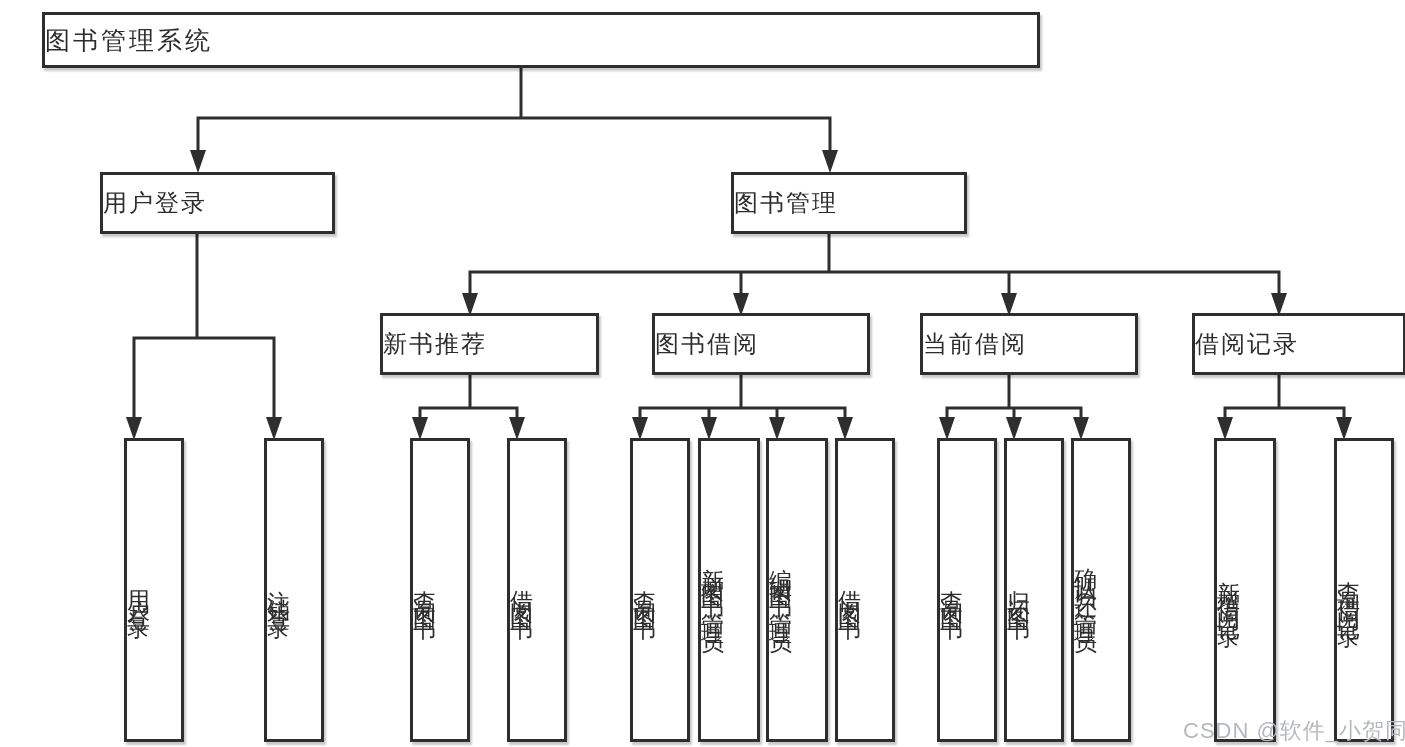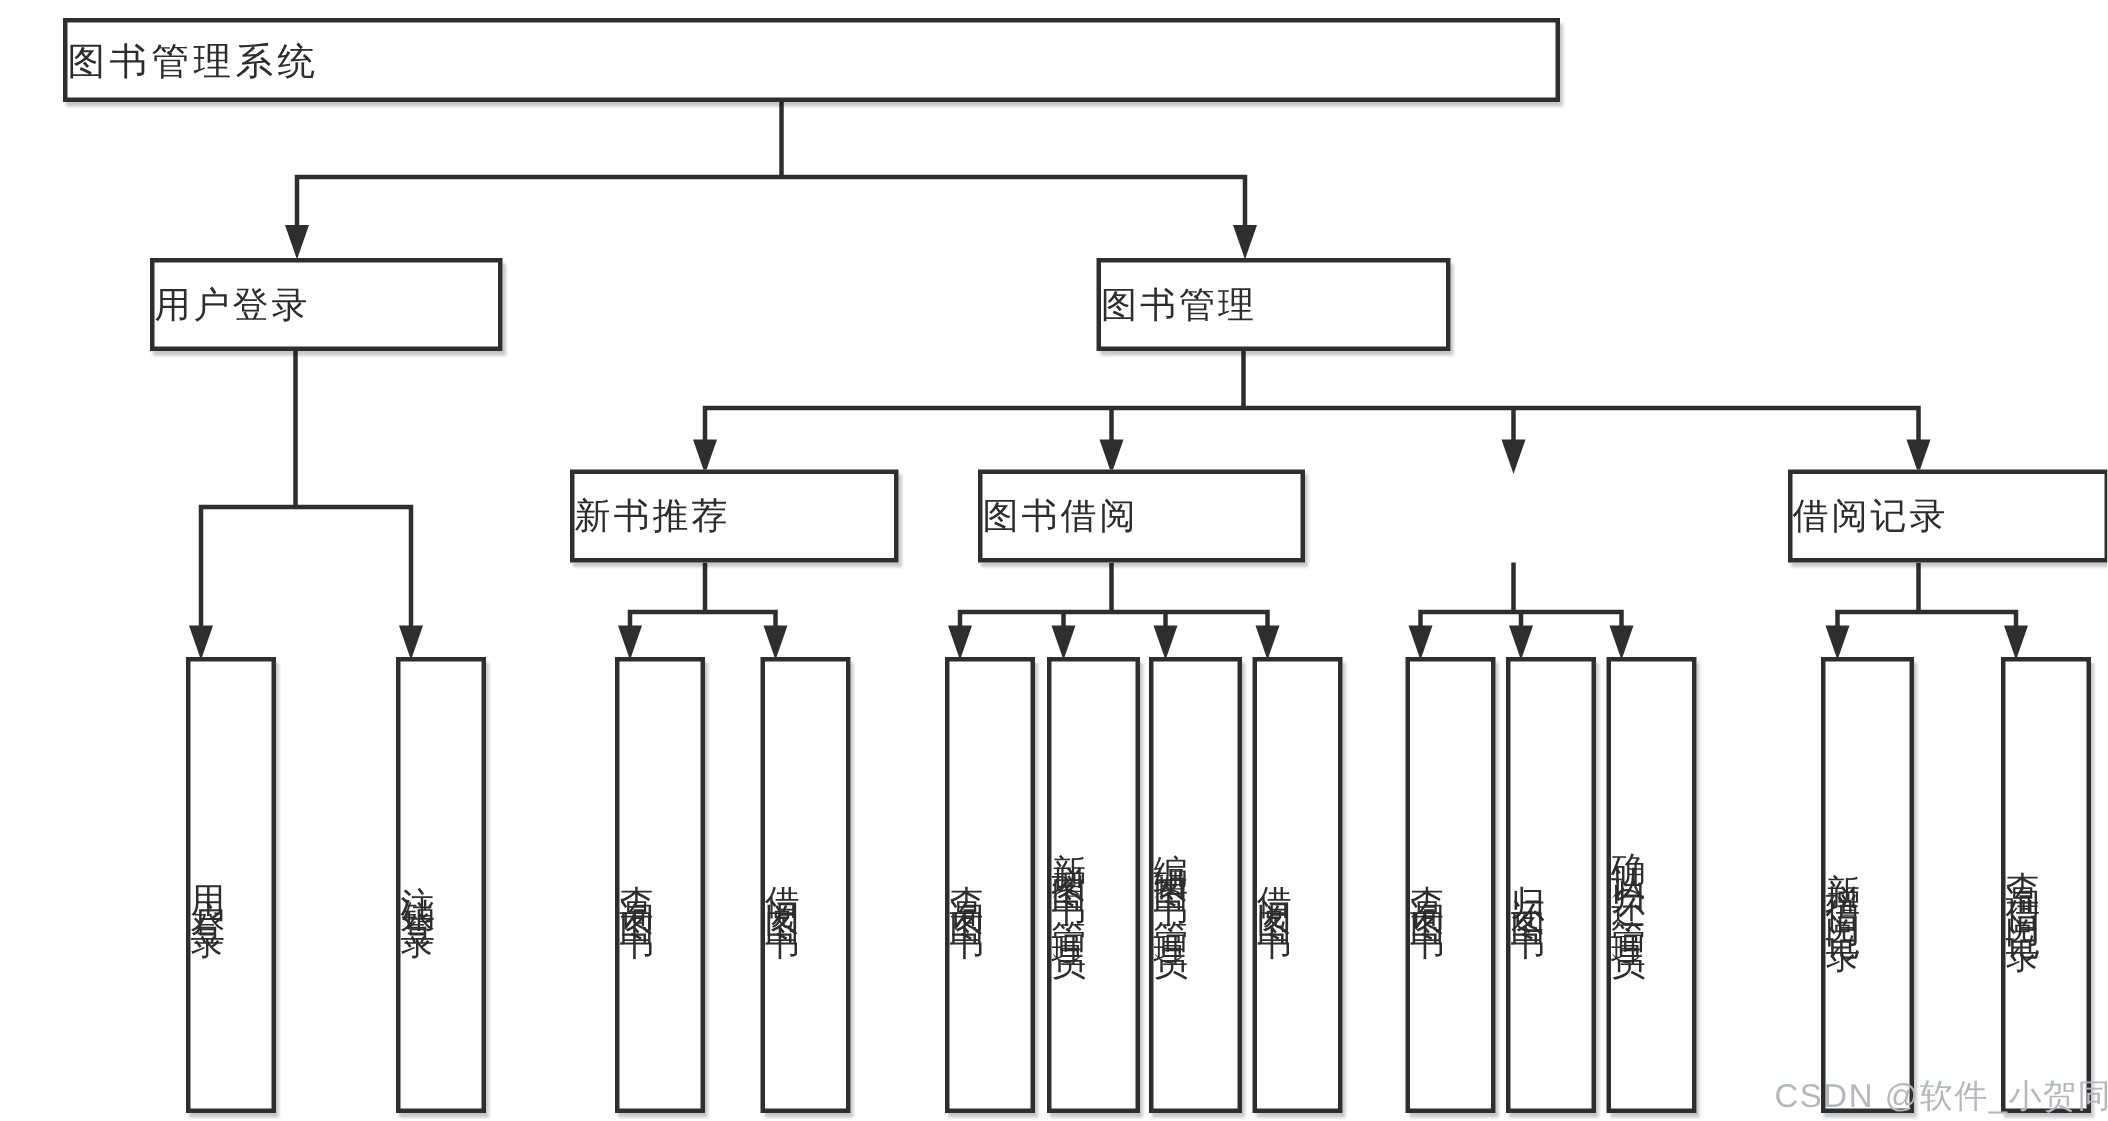--- a/index.html
+++ b/index.html
@@ -116,20 +116,23 @@
   <div class="node" style="left:711px; top:172px; width:236px; height:62px;">
     <span class="h-label">图书管理</span>
   </div>
 
   <div class="node" style="left:632px; top:313px; width:218px; height:62px;">
     <span class="h-label">图书借阅</span>
   </div>
   <div class="node" style="left:360px; top:313px; width:219px; height:62px;">
     <span class="h-label">新书推荐</span>
   </div>
+  <div class="node" style="left:900px; top:313px; width:218px; height:62px;">
+    <span class="h-label">当前借阅</span>
+  </div>
   <div class="node" style="left:1172px; top:313px; width:214px; height:62px;">
     <span class="h-label">借阅记录</span>
   </div>
 
   <div class="node leaf" style="left:104px; top:438px; width:60px; height:304px;">
     <span class="v-label">用户登录</span>
   </div>
   <div class="node leaf" style="left:244px; top:438px; width:60px; height:304px;">
     <span class="v-label">注销登录</span>
   </div>

